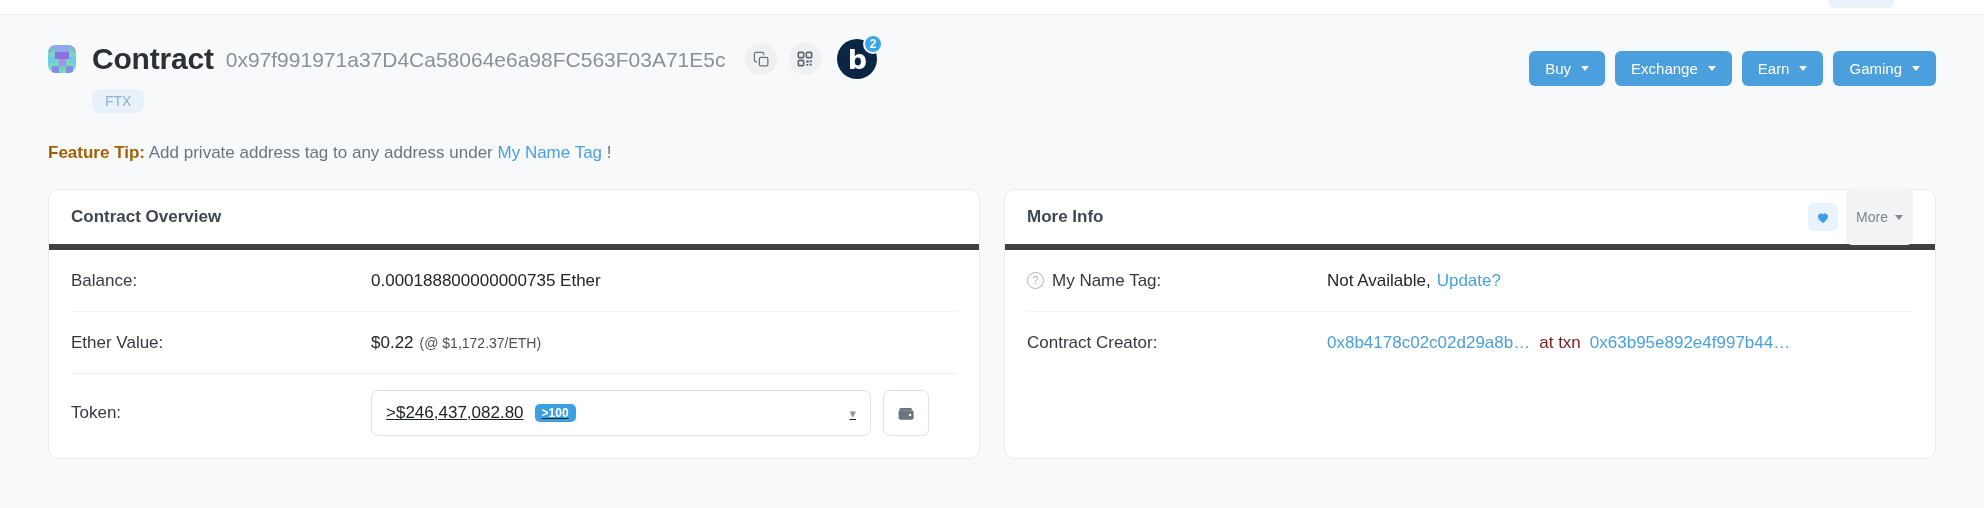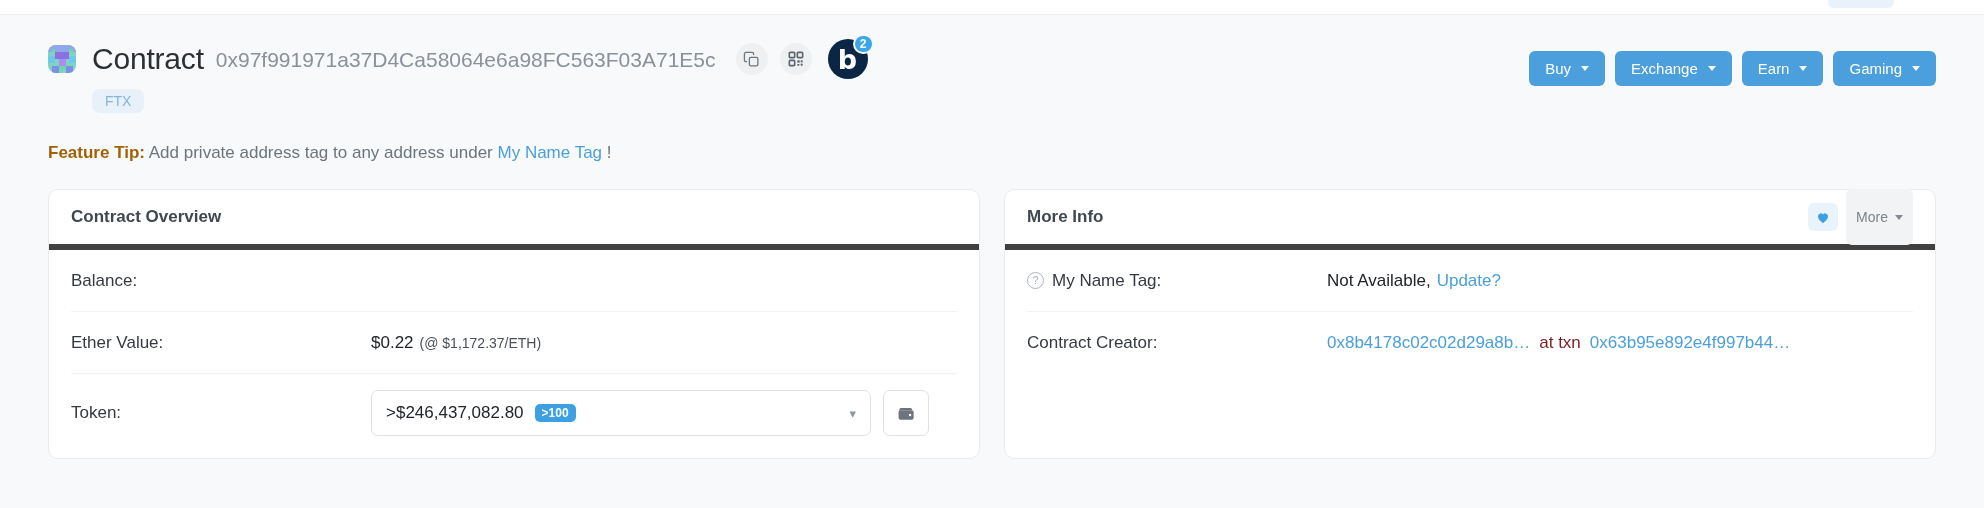--- a/index.html
+++ b/index.html
@@ -66,21 +66,21 @@
     width: 28px;
     height: 28px;
     border-radius: 8px;
     margin-right: 16px;
     flex: none;
     overflow: hidden;
   }
 
   .page-title {
     font-size: 30px;
-    font-weight: 400;
+    font-weight: 700;
     color: #2c3034;
     letter-spacing: -0.2px;
     line-height: 1;
     white-space: nowrap;
   }
 
   .address-text {
     font-size: 21px;
     color: #8a9199;
     margin-left: 12px;
@@ -280,21 +280,21 @@
     align-items: center;
     justify-content: center;
     line-height: 1;
     cursor: pointer;
     flex: none;
   }
 
   a.link { color: #4a9fdc; text-decoration: none; cursor: pointer; }
 
   
-  .token-wrap { display: flex; align-items: flex-end; gap: 12px; }
+  .token-wrap { display: flex; align-items: flex-end; gap: 12px; text-decoration: underline; }
   .token-select {
     width: 500px;
     height: 46px;
     border: 1px solid #dee2e6;
     border-radius: 7px;
     background: #ffffff;
     display: flex;
     align-items: center;
     padding: 0 14px;
     cursor: pointer;
@@ -418,20 +418,21 @@
   <div class="cards">
 
     <div class="card">
       <div class="card-head">
         <span class="card-title">Contract Overview</span>
       </div>
       <div class="card-body">
 
         <div class="row">
           <div class="row-label">Balance:</div>
+          <div class="row-value">0.000188800000000735 Ether</div>
         </div>
 
         <div class="row">
           <div class="row-label">Ether Value:</div>
           <div class="row-value">
             <span>$0.22</span>
             <span class="muted-small">(@ $1,172.37/ETH)</span>
           </div>
         </div>
 

